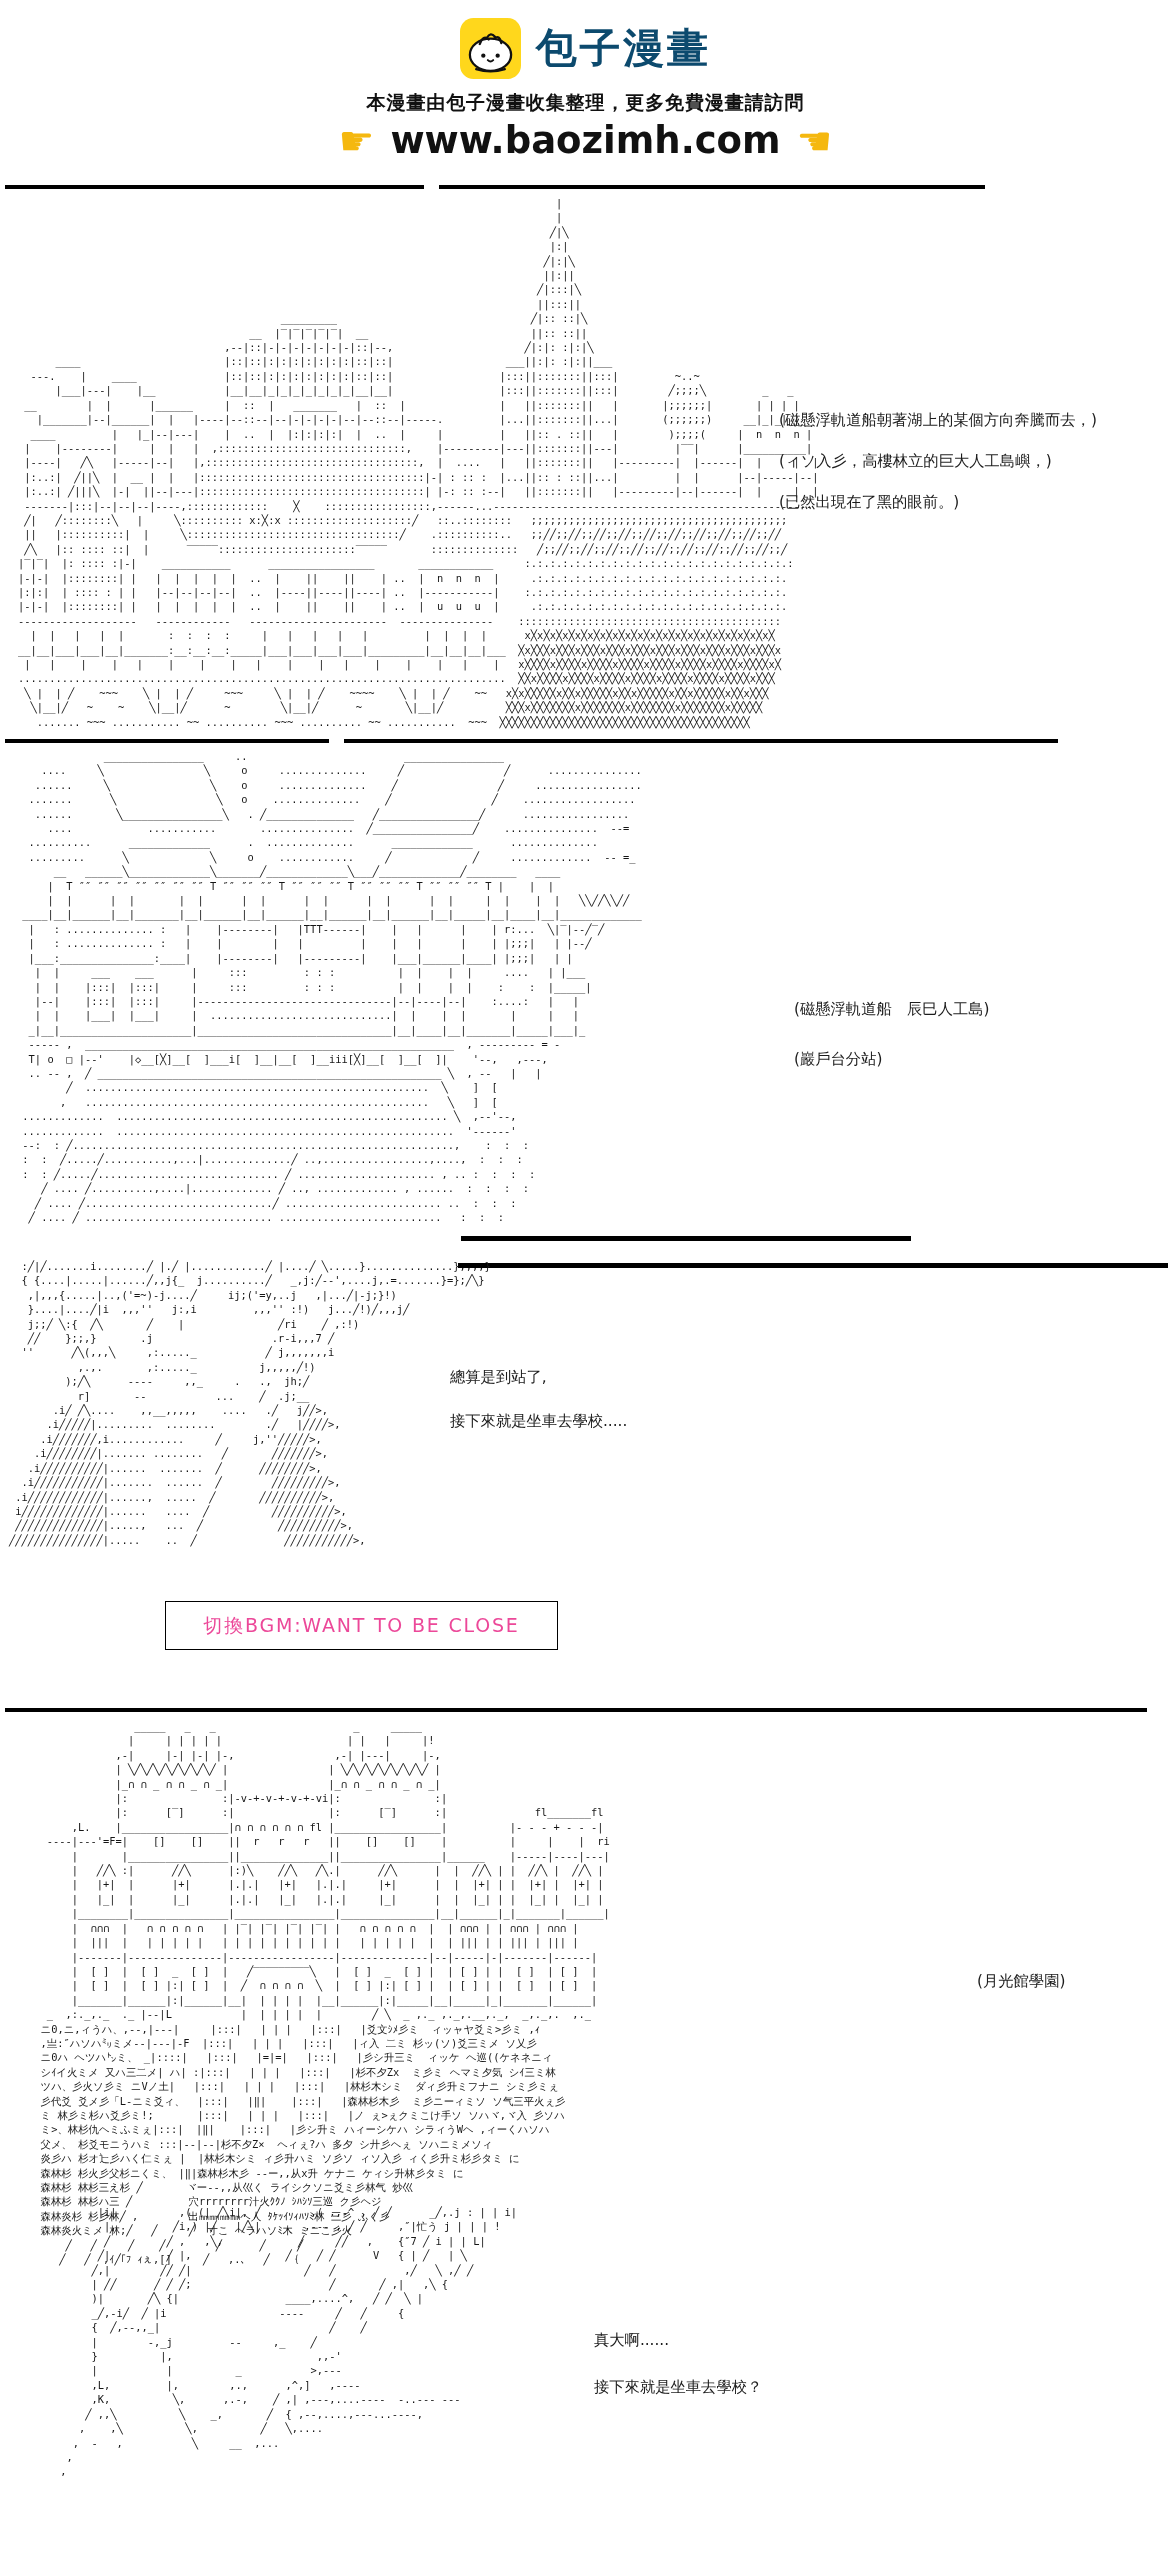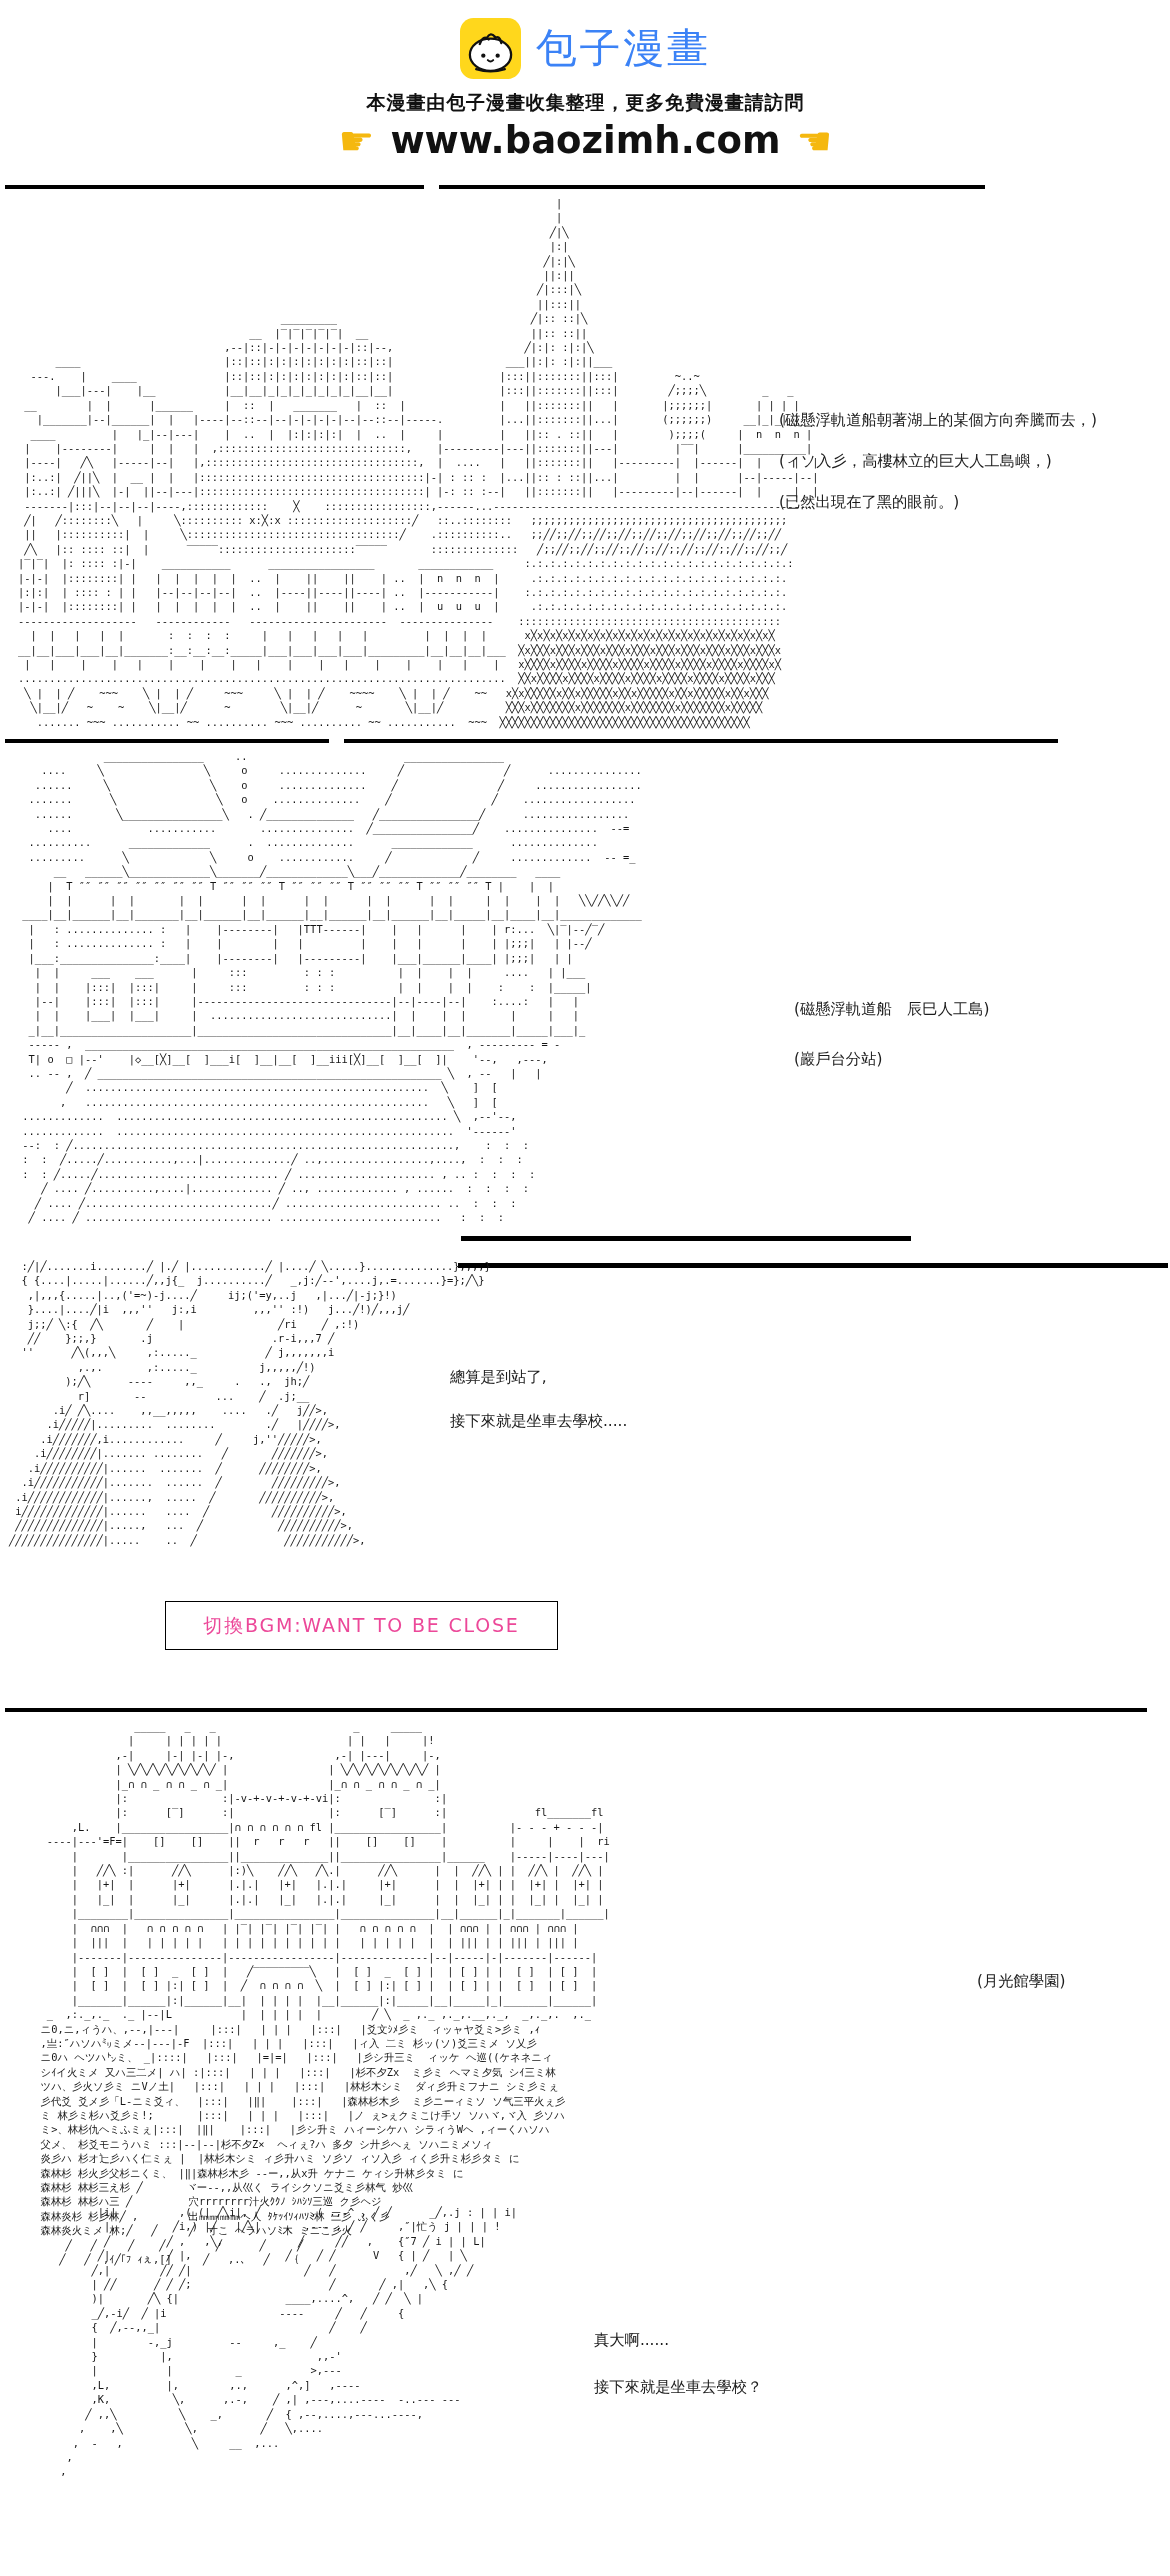--- a/index.html
+++ b/index.html
@@ -2,21 +2,21 @@
 <html style="font-size:14.4px"><head>
 <meta charset="utf-8">
 <style>
   html,body{margin:0;padding:0;background:#ffffff;}
   #page{position:relative;width:1171px;height:2576px;background:#ffffff;color:#000;
         font-family:"DejaVu Sans",sans-serif;overflow:hidden;}
   
   .hdr{position:absolute;left:0;top:14.4px;width:1171px;text-align:center;}
   .brandrow{display:flex;align-items:center;justify-content:center;gap:14.4px;height:68px;}
   .logo{width:61px;height:61px;flex:0 0 auto;}
-  .brand{font-size:41px;font-weight:normal;letter-spacing:2.7px;color:#3b82f6;}
+  .brand{font-size:41px;font-weight:bold;letter-spacing:2.7px;color:#0c4a6e;}
   .tagline{margin-top:7.2px;font-size:19px;font-weight:bold;color:#111;letter-spacing:0.9px;}
   .urlrow{margin-top:3.6px;font-size:37px;font-weight:bold;color:#111;
           display:flex;align-items:center;justify-content:center;gap:16px;}
   .hand{color:#F5B80F;font-size:40px;line-height:40px;}
   
   .divider{position:absolute;height:3.6px;background:#000;}
   .thick{position:absolute;background:#000;}
   
   .aa{position:absolute;margin:0;font-family:"DejaVu Sans Mono",monospace;
       font-size:10.4px;line-height:14.4px;white-space:pre;color:#161616;letter-spacing:0;}

